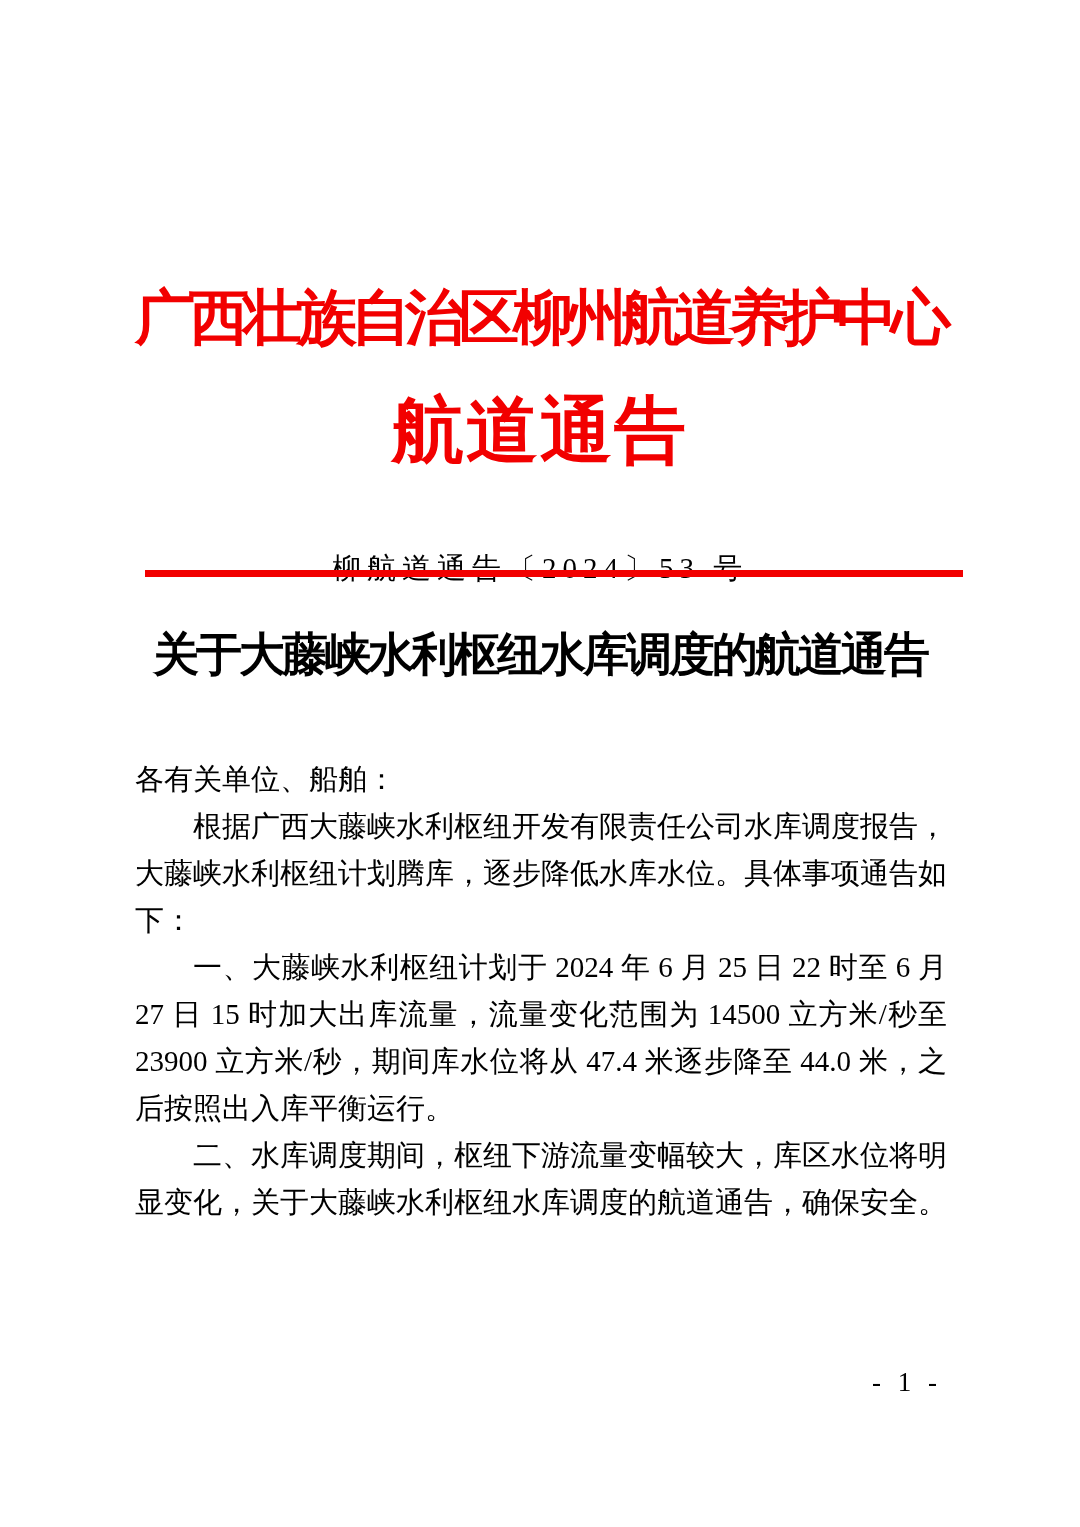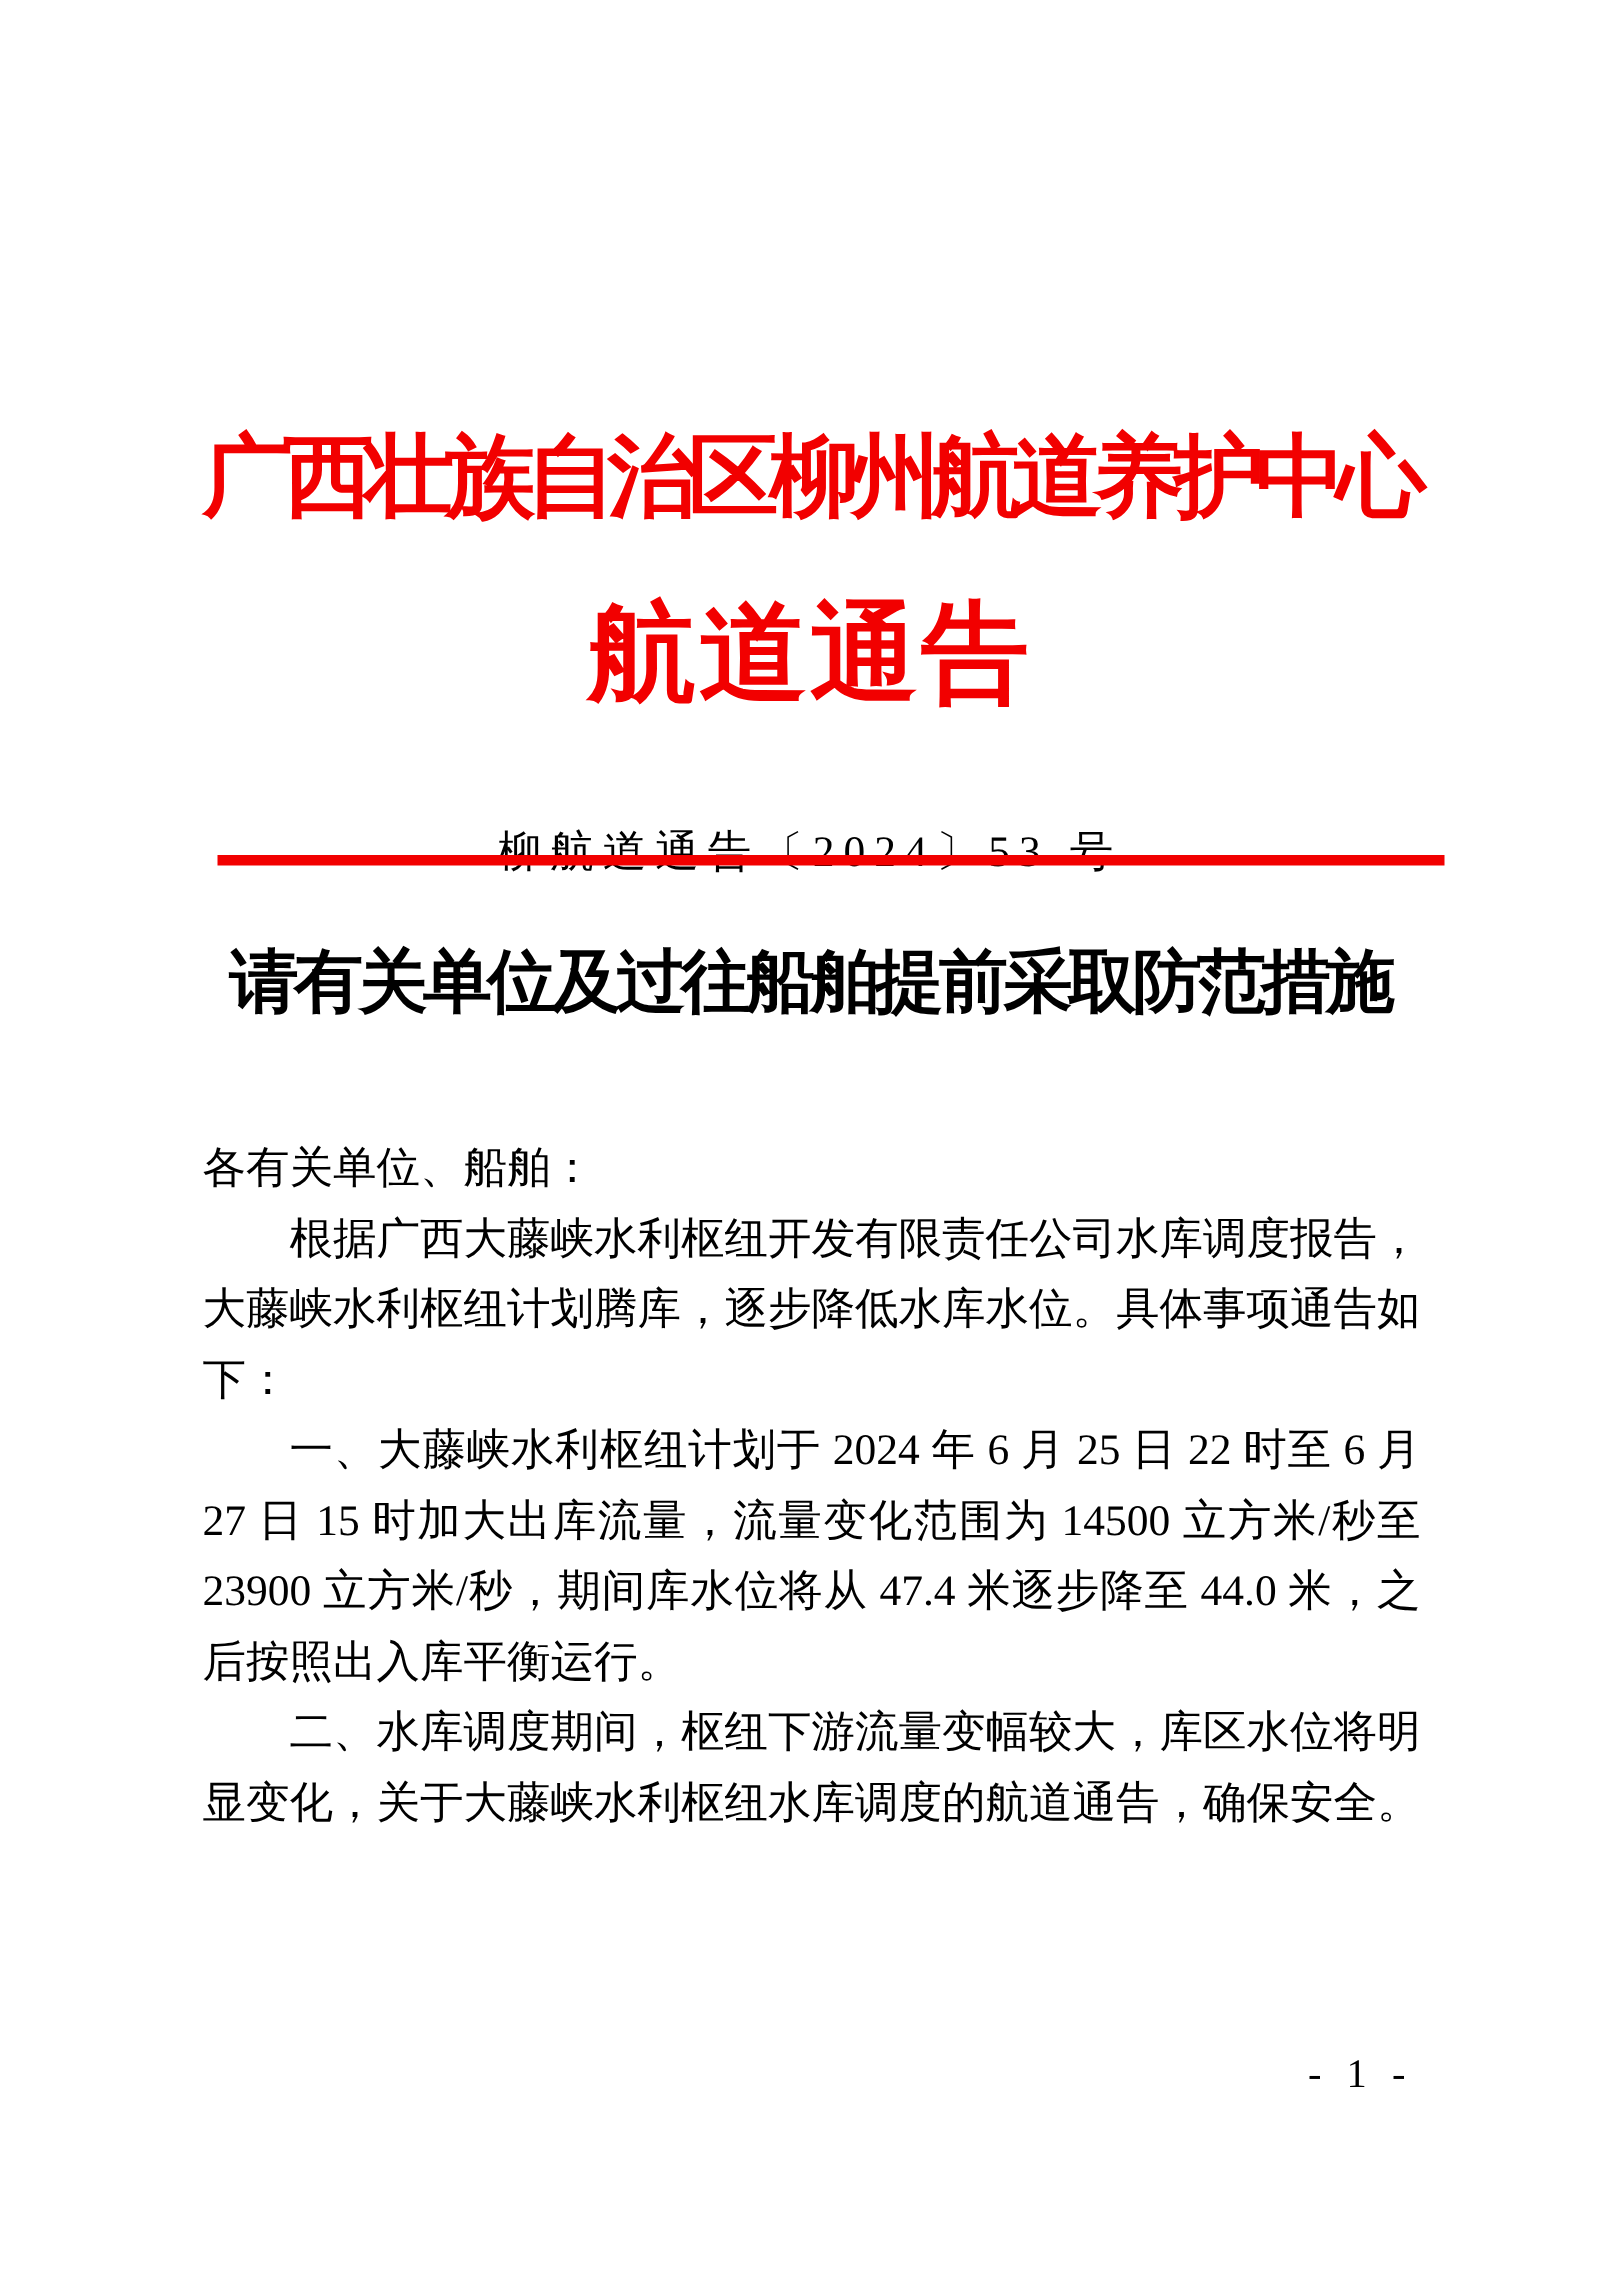--- a/index.html
+++ b/index.html
@@ -24,21 +24,21 @@
     font-family:"Liberation Sans","DejaVu Sans",sans-serif;
     font-weight:bold;
     font-size:60px;line-height:72px;
     letter-spacing:-6px;
     color:var(--red);
     white-space:nowrap;
   }
   .doc-type{
     position:absolute;top:392px;left:0;width:1080px;
     text-align:center;
-    font-family:Liberation Sans, sans-serif;
+    font-family:Liberation Mono, monospace;
     font-weight:bold;
     font-size:72px;line-height:88px;
     letter-spacing:2px;
     color:var(--red);
   }
   .doc-number{
     position:absolute;top:529px;left:0;width:1080px;
     text-align:center;
     font-size:29px;line-height:36px;
     letter-spacing:6px;
@@ -83,21 +83,21 @@
 <div class="page">
 
   <div class="org-title">广西壮族自治区柳州航道养护中心</div>
 
   <div class="doc-type">航道通告</div>
 
   <div class="doc-number">柳航道通告〔2024〕53 号</div>
 
   <div class="red-rule"></div>
 
-  <h1 class="notice-title">请有关单位及过往船舶提前采取防范措施</h1>
+  <h1 class="notice-title">关于大藤峡水利枢纽水库调度的航道通告</h1>
 
   <div class="body-text">
     <p>各有关单位、船舶：</p>
     <p class="indent">根据广西大藤峡水利枢纽开发有限责任公司水库调度报告，大藤峡水利枢纽计划腾库，逐步降低水库水位。具体事项通告如下：</p>
     <p class="indent">一、大藤峡水利枢纽计划于 2024 年 6 月 25 日 22 时至 6 月 27 日 15 时加大出库流量，流量变化范围为 14500 立方米/秒至 23900 立方米/秒，期间库水位将从 47.4 米逐步降至 44.0 米，之后按照出入库平衡运行。</p>
     <p class="indent">二、水库调度期间，枢纽下游流量变幅较大，库区水位将明显变化，关于大藤峡水利枢纽水库调度的航道通告，确保安全。</p>
   </div>
 
   <div class="page-number">- 1 -</div>
 

